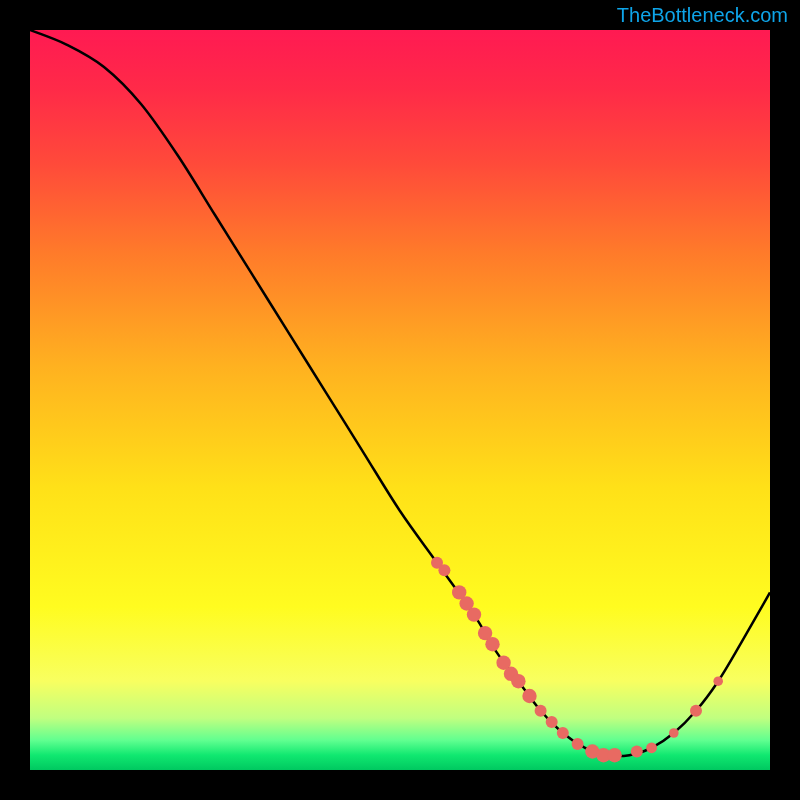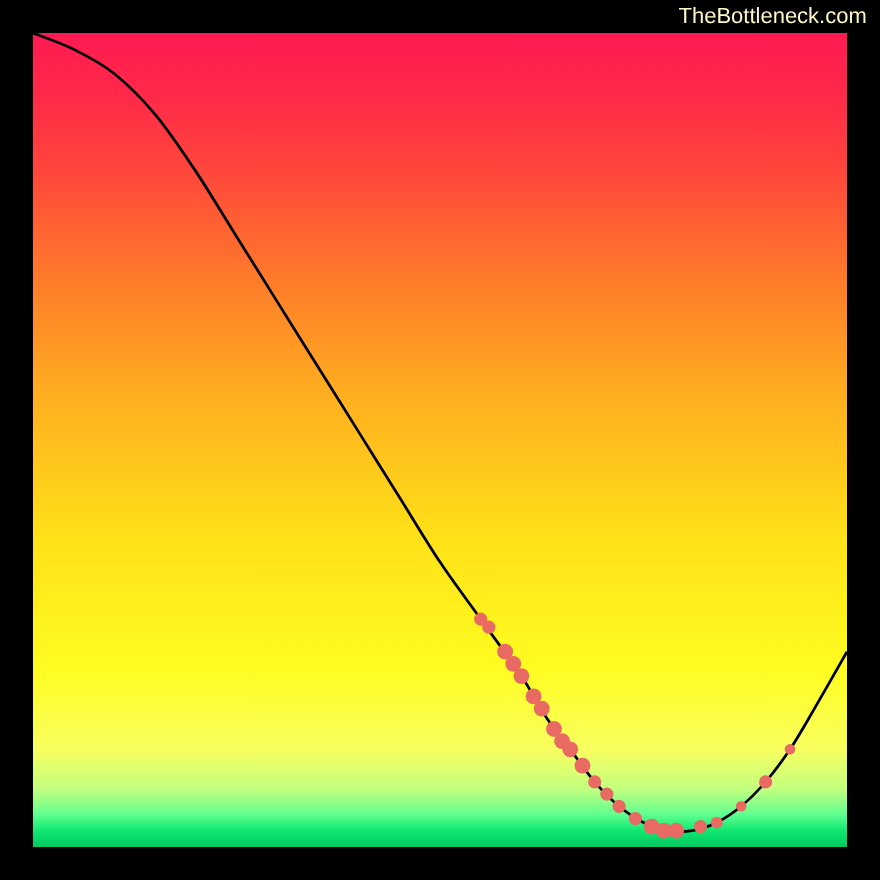--- a/index.html
+++ b/index.html
@@ -8,21 +8,21 @@
     height: 800px;
     background: #000;
     position: relative;
     font-family: Arial, sans-serif;
     overflow: hidden;
   }
   .watermark {
     position: absolute;
     top: 4px;
     right: 12px;
-    color: #fef9c3;
+    color: #0ea5e9;
     font-size: 20px;
     font-weight: 500;
     z-index: 10;
   }
   .plot-area {
     position: absolute;
     left: 30px;
     top: 30px;
     width: 740px;
     height: 740px;

